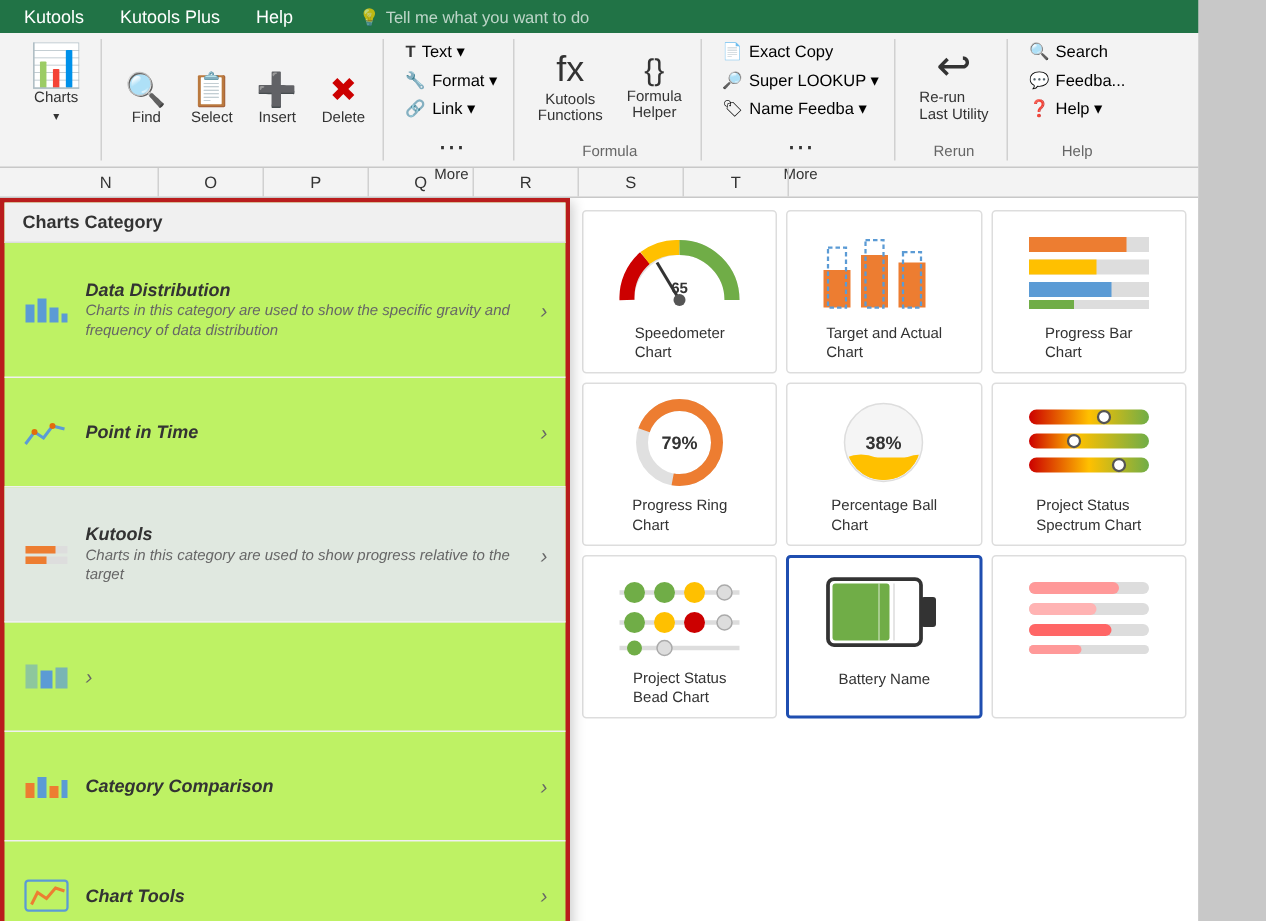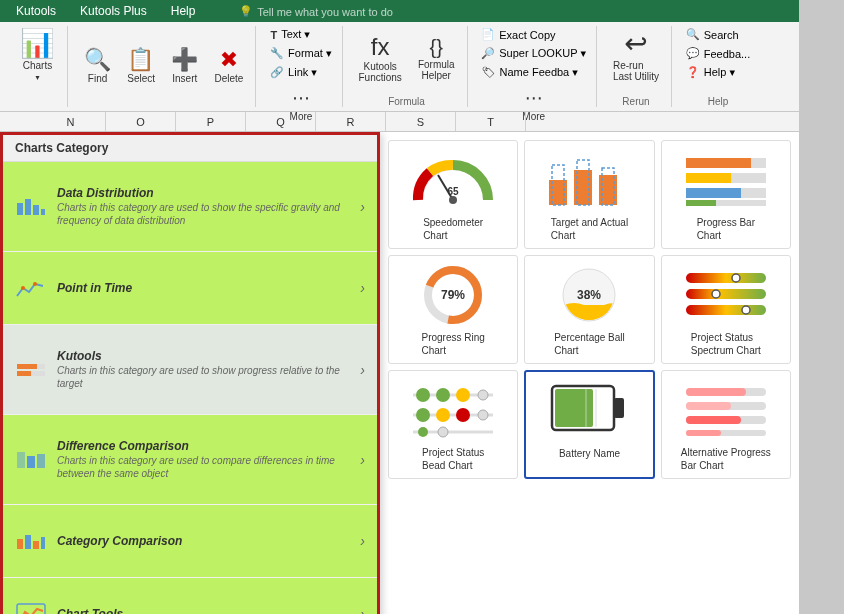--- a/index.html
+++ b/index.html
@@ -387,24 +387,20 @@
         <div class="dropdown-item-arrow">›</div>
       </div>
 
       <div class="dropdown-item">
         <div class="dropdown-item-icon">
           <svg width="32" height="24">
             <rect x="2" y="4" width="8" height="16" fill="#5b9bd5" opacity="0.5"></rect>
             <rect x="12" y="8" width="8" height="12" fill="#5b9bd5"></rect>
             <rect x="22" y="6" width="8" height="14" fill="#5b9bd5" opacity="0.7"></rect>
           </svg>
-        </div>
-        <div class="dropdown-item-content">
-          <div class="dropdown-item-title">Difference Comparison</div>
-          <div class="dropdown-item-desc">Charts in this category are used to compare differences in time between the same object</div>
         </div>
         <div class="dropdown-item-arrow">›</div>
       </div>
 
       <div class="dropdown-item">
         <div class="dropdown-item-icon">
           <svg width="32" height="24">
             <rect x="2" y="10" width="6" height="10" fill="#ed7d31"></rect>
             <rect x="10" y="6" width="6" height="14" fill="#5b9bd5"></rect>
             <rect x="18" y="12" width="6" height="8" fill="#ed7d31"></rect>
@@ -589,20 +585,19 @@
               <rect x="5" y="8" width="80" height="8" rx="4" fill="#ddd"></rect>
               <rect x="5" y="8" width="60" height="8" rx="4" fill="#ff9999"></rect>
               <rect x="5" y="22" width="80" height="8" rx="4" fill="#ddd"></rect>
               <rect x="5" y="22" width="45" height="8" rx="4" fill="#ffb3b3"></rect>
               <rect x="5" y="36" width="80" height="8" rx="4" fill="#ddd"></rect>
               <rect x="5" y="36" width="55" height="8" rx="4" fill="#ff6666"></rect>
               <rect x="5" y="50" width="80" height="6" rx="3" fill="#ddd"></rect>
               <rect x="5" y="50" width="35" height="6" rx="3" fill="#ff9999"></rect>
             </svg>
           </div>
-          <div class="chart-label">Alternative Progress<br>Bar Chart</div>
         </div>
 
       </div>
     </div>
 
   </div>
 </div>
 
 </body></html>

